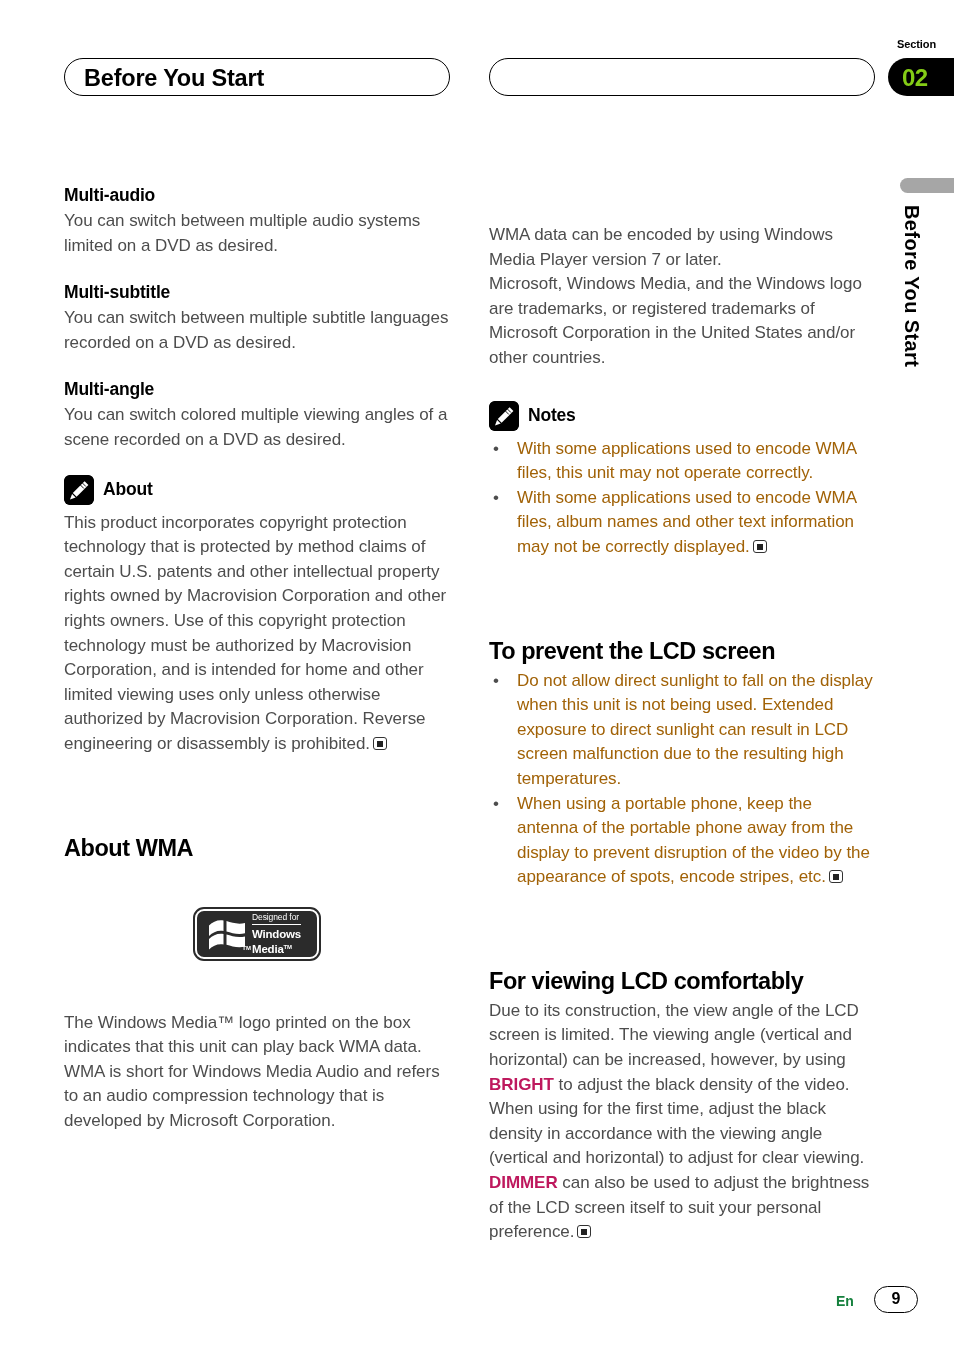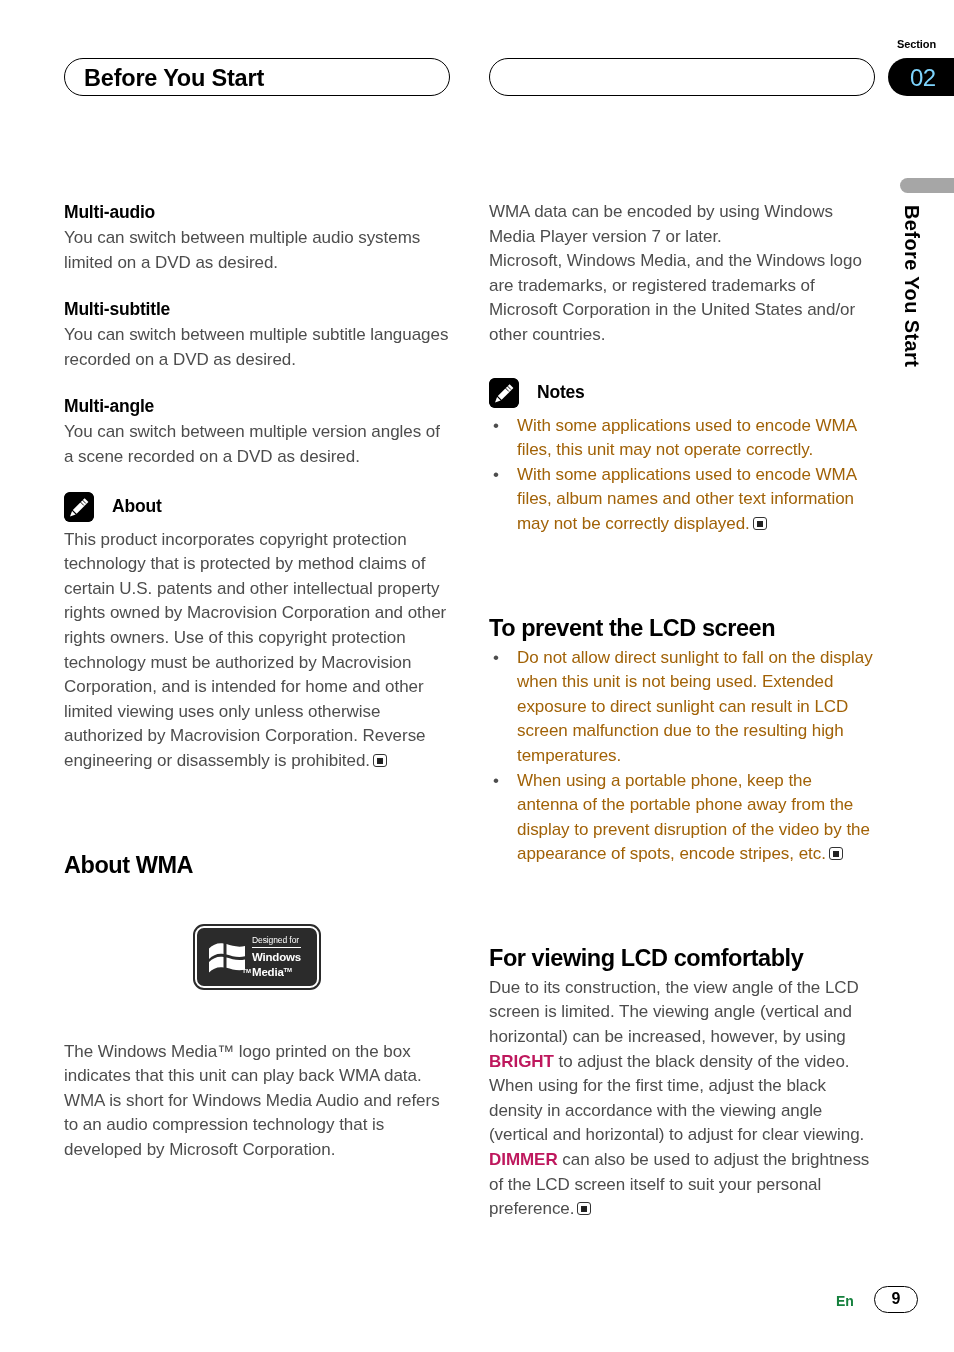--- a/index.html
+++ b/index.html
@@ -64,24 +64,23 @@
     width: 66px;
     height: 38px;
     background: #000;
     border-radius: 19px 0 0 19px;
   }
   #section-badge-num {
     position: absolute;
     left: 14px;
     top: 6px;
     font-size: 24px;
-    font-weight: normal;
-    color: #7dd3fc;
+    font-weight: bold;
+    color: #84cc16;
     letter-spacing: -0.5px;
-    margin-left: 8px;
   }
 
   
   #side-bar {
     position: absolute;
     left: 900px;
     top: 178px;
     width: 60px;
     height: 15px;
     background: #a6a6a6;
@@ -97,25 +96,25 @@
     color: #000;
     letter-spacing: 0.4px;
     writing-mode: vertical-rl;
     text-orientation: mixed;
     white-space: nowrap;
   }
 
   
   .col {
     position: absolute;
-    top: 200px;
+    top: 183px;
     width: 386px;
   }
   #col-left  { left: 64px; }
-  #col-right { left: 489px; }
+  #col-right { left: 489px; margin-top: 40px; }
 
   
   .sub-head {
     font-size: 17.5px;
     font-weight: bold;
     color: #000;
     letter-spacing: -0.2px;
     margin: 0 0 2px 0;
     line-height: 24px;
   }
@@ -139,21 +138,21 @@
     margin: 0 0 3px 0;
     line-height: 30px;
   }
 
   .b { font-weight: bold; color: #be185d; }
 
   
   .note-head {
     display: flex;
     align-items: center;
-    gap: 18px;
+    gap: 9px;
     margin-bottom: 6px;
   }
   .note-icon {
     width: 30px;
     height: 30px;
     background: #000;
     border-radius: 6px;
     flex: 0 0 auto;
     display: block;
   }
@@ -212,21 +211,21 @@
   }
 
   
   #wma-logo-wrap {
     margin-top: 46px;
     display: flex;
     justify-content: center;
   }
   #wma-logo {
     width: 124px;
-    height: 62px;
+    height: 50px;
     background: #2b2b2b;
     border-radius: 9px;
     box-sizing: border-box;
     border: 2.5px solid #ffffff;
     outline: 2px solid #2b2b2b;
     display: flex;
     align-items: center;
     padding: 0 7px;
   }
   #wma-flag-box {
@@ -313,21 +312,21 @@
     <p class="body-p">You can switch between multiple audio systems limited on a DVD as desired.</p>
 
     <div class="gap-sm"></div>
 
     <h3 class="sub-head">Multi-subtitle</h3>
     <p class="body-p">You can switch between multiple subtitle languages recorded on a DVD as desired.</p>
 
     <div class="gap-sm"></div>
 
     <h3 class="sub-head">Multi-angle</h3>
-    <p class="body-p">You can switch between multiple version angles of a scene recorded on a DVD as desired.</p>
+    <p class="body-p">You can switch colored multiple viewing angles of a scene recorded on a DVD as desired.</p>
 
     <div class="gap-sm"></div>
 
     <div class="note-head">
       <svg class="note-icon" viewBox="0 0 30 30">
         <rect x="0" y="0" width="30" height="30" rx="6" fill="#000"></rect>
         <g fill="#fff">
           <path d="M20.6 6.2 L24.4 10.0 L12.6 21.8 L8.8 18.0 Z"></path>
           <path d="M8.1 18.9 L11.7 22.5 L6.0 24.6 Z"></path>
         </g>

